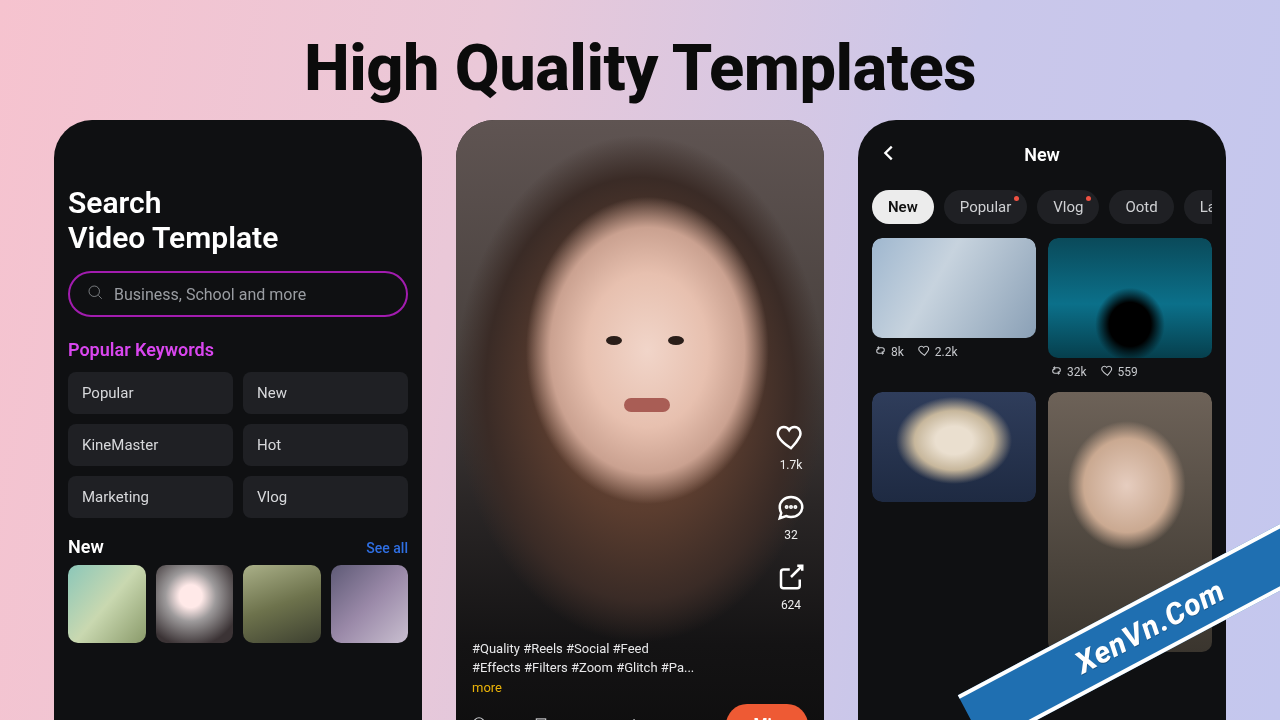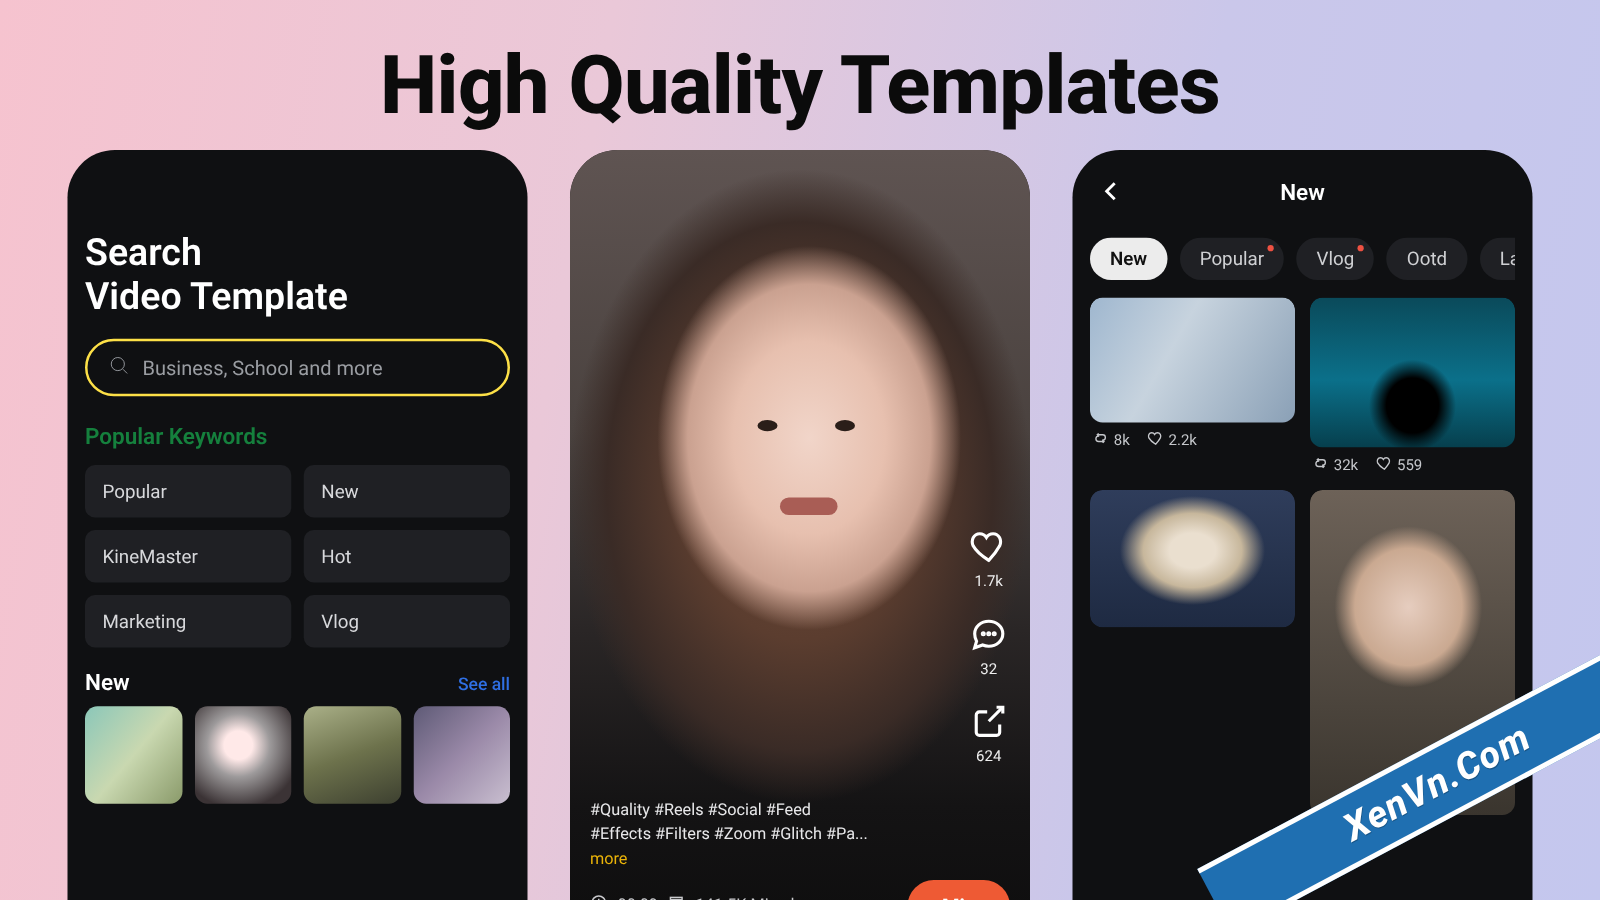--- a/index.html
+++ b/index.html
@@ -37,29 +37,29 @@
     color: #fff;
     overflow: hidden;
     position: relative;
     flex: 0 0 368px;
   }
   
   .p1-inner { padding: 26px 14px 0 14px; }
   .p1-title { font-size: 30px; font-weight: 600; line-height: 1.15; padding: 40px 0 16px 0; }
   .search-field {
     display: flex; align-items: center; gap: 10px;
-    border: 2px solid #fde047;
+    border: 2px solid #a21caf;
     border-radius: 28px;
     height: 46px;
     padding: 0 16px;
     color: #9a9da2;
     font-size: 16px;
   }
   .search-field svg { width: 18px; height: 18px; stroke: #9a9da2; }
-  .p1-subhead { font-size: 18px; font-weight: 600; margin: 22px 0 12px 0; color: #15803d; }
+  .p1-subhead { font-size: 18px; font-weight: 600; margin: 22px 0 12px 0; color: #d946ef; }
   .kw-grid {
     display: grid;
     grid-template-columns: 1fr 1fr;
     gap: 10px;
   }
   .kw-chip {
     background: #1f2024;
     border-radius: 8px;
     height: 42px;
     display: flex; align-items: center;

